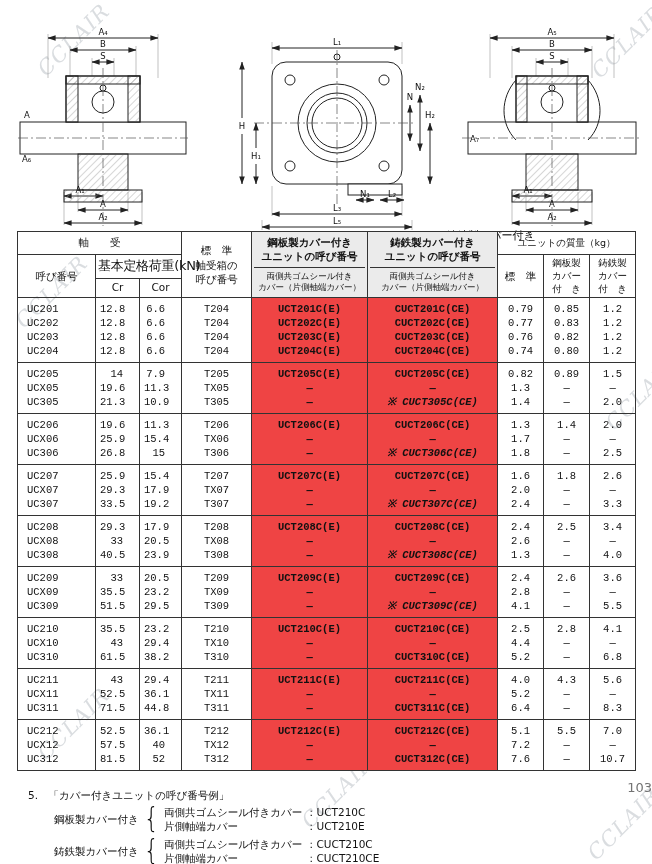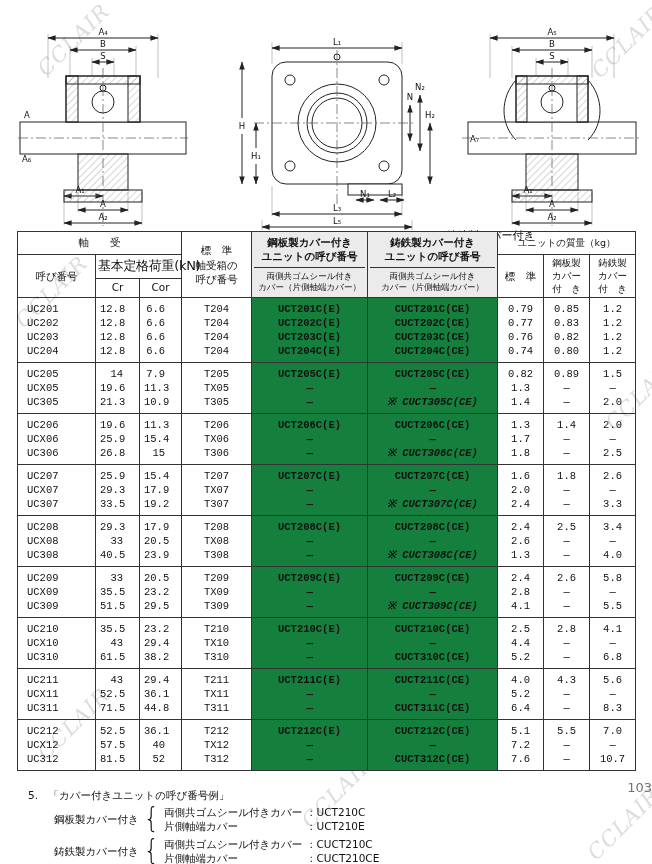--- a/index.html
+++ b/index.html
@@ -29,21 +29,21 @@
   thead th {font-weight:normal; border:1px solid #333; padding:1px 2px; line-height:1.25; vertical-align:middle; text-align:center;}
   td {border-left:1px solid #333; border-right:1px solid #333; padding:0 4px; height:14px; line-height:1.25; vertical-align:middle;}
   tbody {border-top:1px solid #333; border-bottom:1px solid #333;font-family:Liberation Mono, monospace;}
   tbody tr:first-child td {padding-top:4px;}
   tbody tr:last-child td {padding-bottom:4px;}
   .shaded {background:#ebebeb;}
   td.c-desig {text-align:left; padding-left:9px;}
   td.c-num {text-align:right; padding-right:16px;}
   td.c-housing {text-align:center;}
   td.c-mass {text-align:center;}
-  td.c-steel, td.c-cast {background:#15803d; font-weight:bold; text-align:center;}
+  td.c-steel, td.c-cast {background:#ef4444; font-weight:bold; text-align:center;}
   td.em {font-style:italic;}
   .cov-title {font-weight:bold; padding:3px 0 4px; line-height:1.3;}
   .cov-sub {font-size:8.5px; border-top:1px solid #333; padding:3px 0; line-height:1.3;}
   .nowrap-sm {font-size:13px; white-space:nowrap; letter-spacing:-.3px;}
   .mass-head {font-size:9.5px; line-height:1.2;}
   .h-lines div {line-height:1.35;}
   
   .notes {position:absolute; left:28px; top:788px; font-size:10.5px; line-height:1.35;}
   .note-title {margin-bottom:3px;}
   .note-item {display:flex; align-items:center; gap:5px; margin:1px 0 3px 26px;}
@@ -474,21 +474,21 @@
         <tbody>
           <tr>
             <td class="c-desig">UC209</td>
             <td class="c-num">33</td>
             <td class="c-num">20.5</td>
             <td class="c-housing">T209</td>
             <td class="c-steel">UCT209C(E)</td>
             <td class="c-cast">CUCT209C(CE)</td>
             <td class="c-mass">2.4</td>
             <td class="c-mass">2.6</td>
-            <td class="c-mass">5.8</td>
+            <td class="c-mass">3.6</td>
           </tr>
           <tr>
             <td class="c-desig">UCX09</td>
             <td class="c-num">35.5</td>
             <td class="c-num">23.2</td>
             <td class="c-housing">TX09</td>
             <td class="c-steel">—</td>
             <td class="c-cast">—</td>
             <td class="c-mass">2.8</td>
             <td class="c-mass">—</td>

